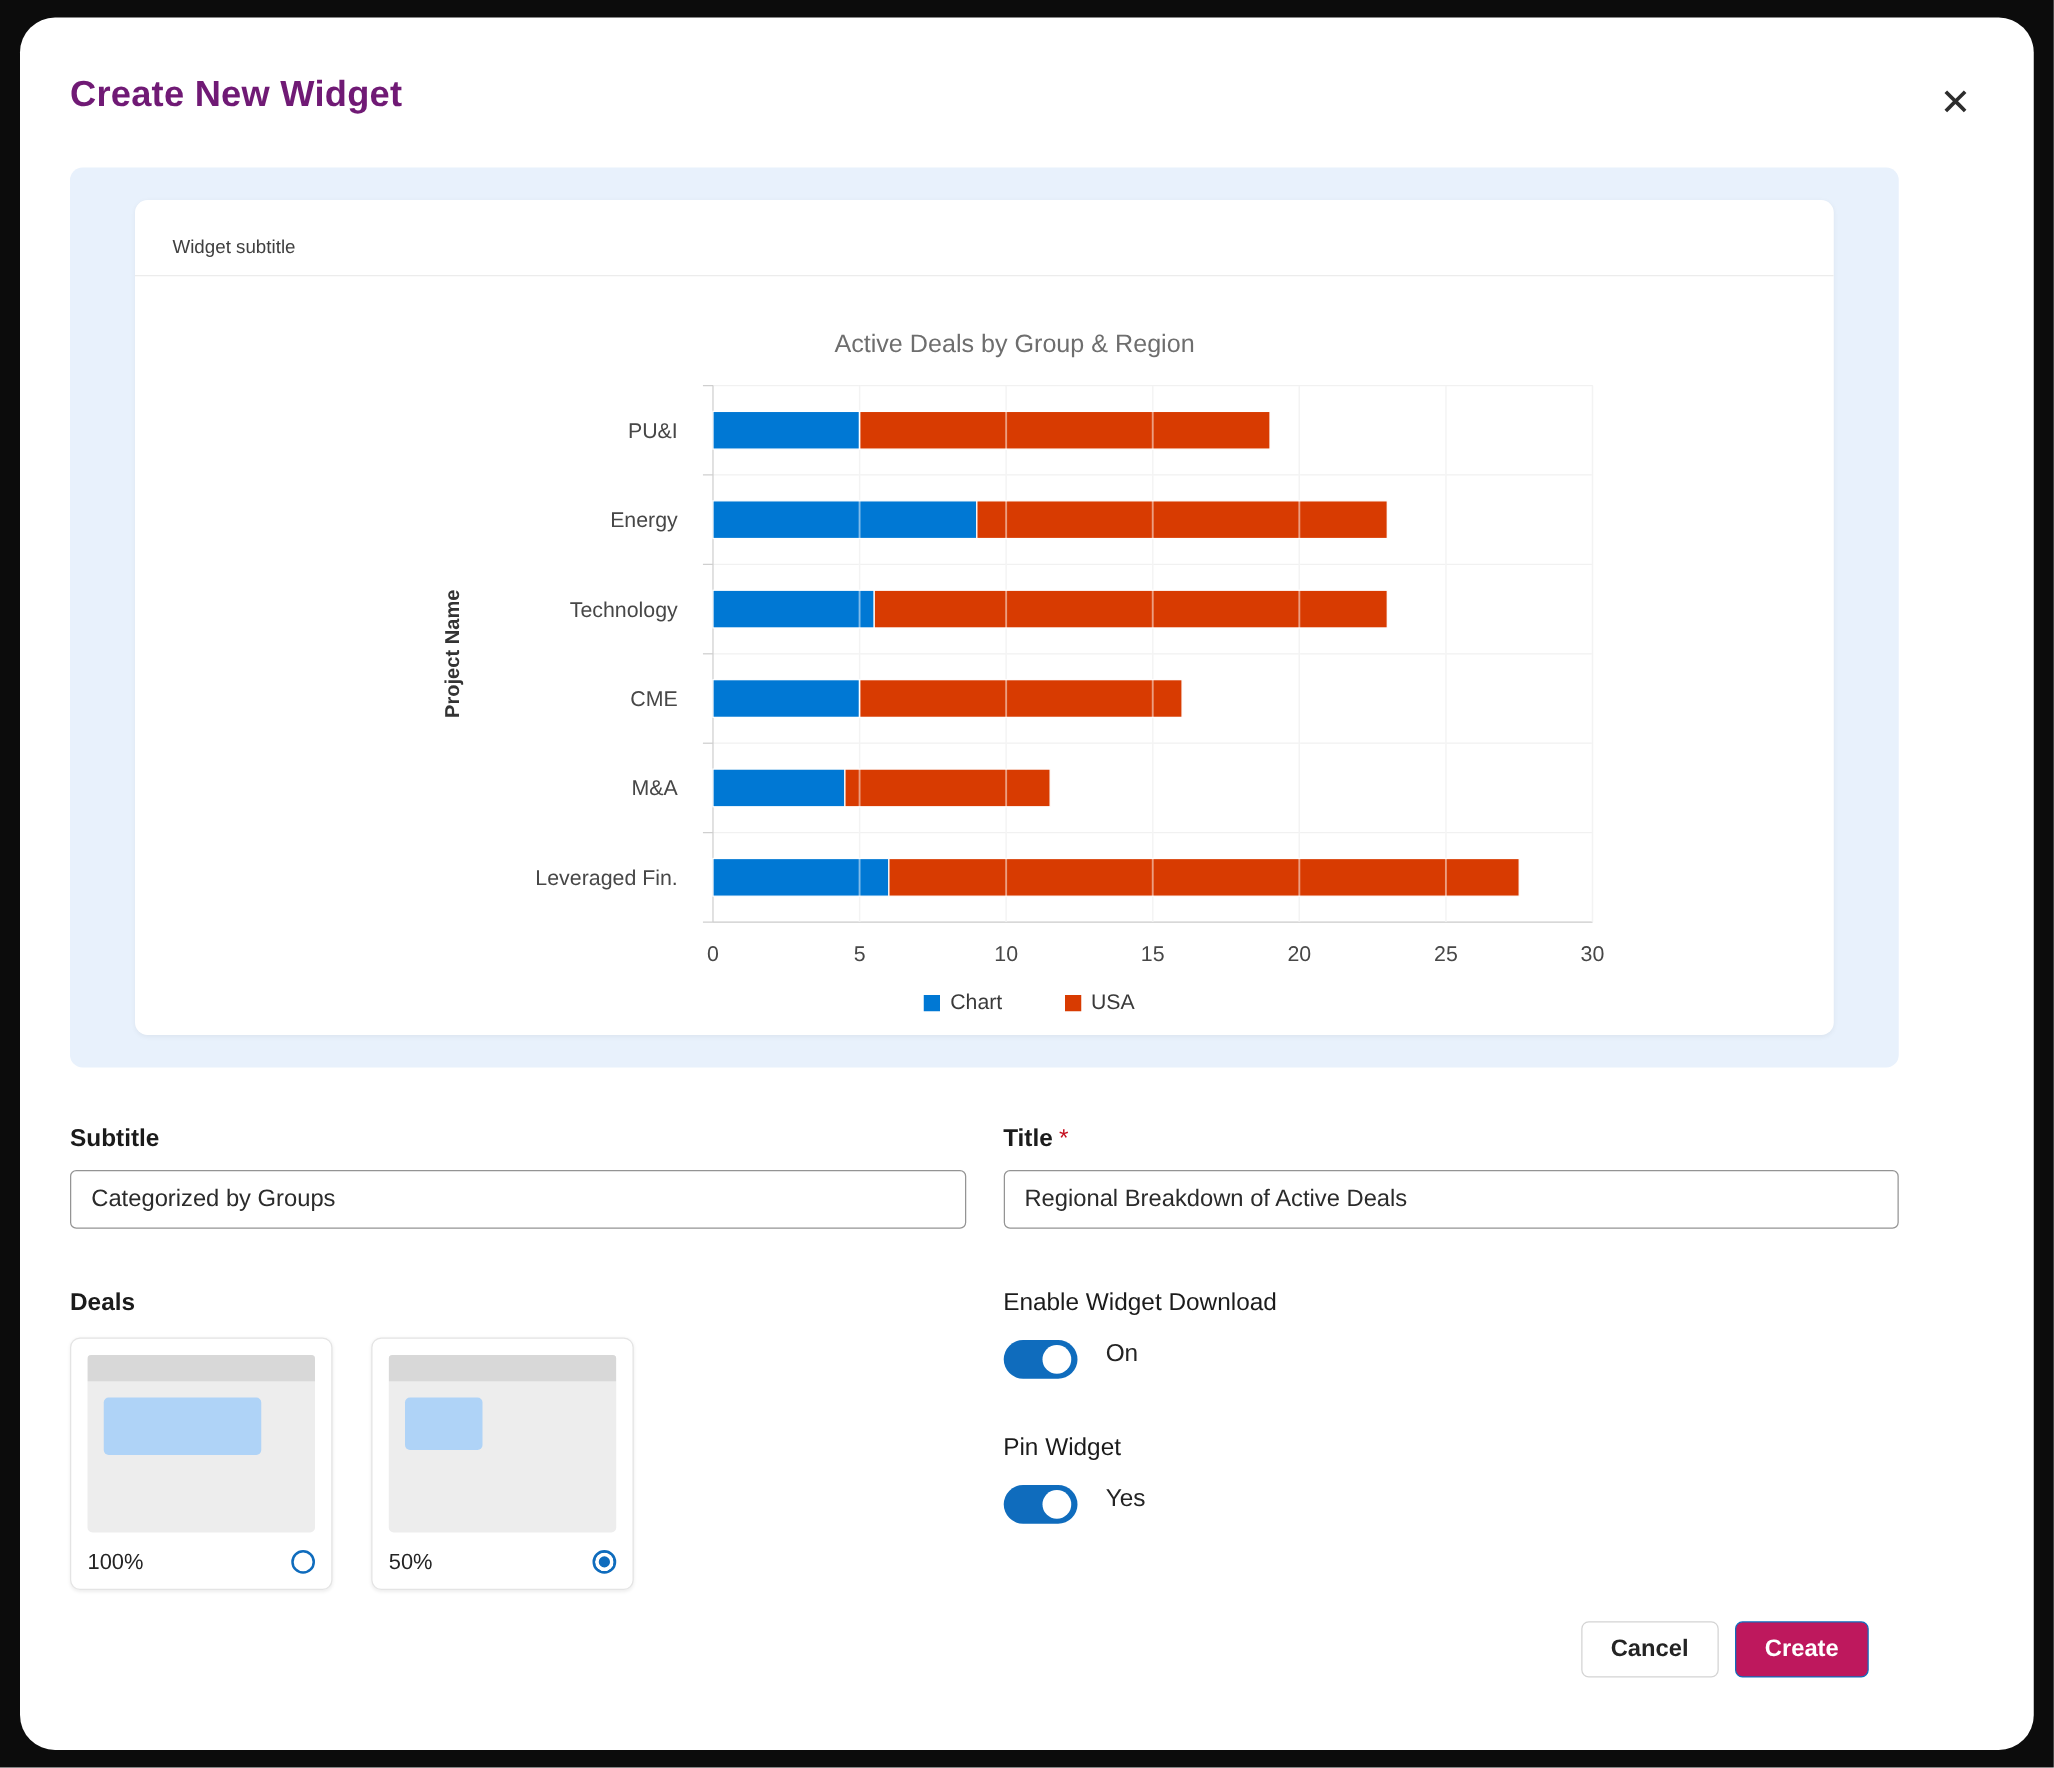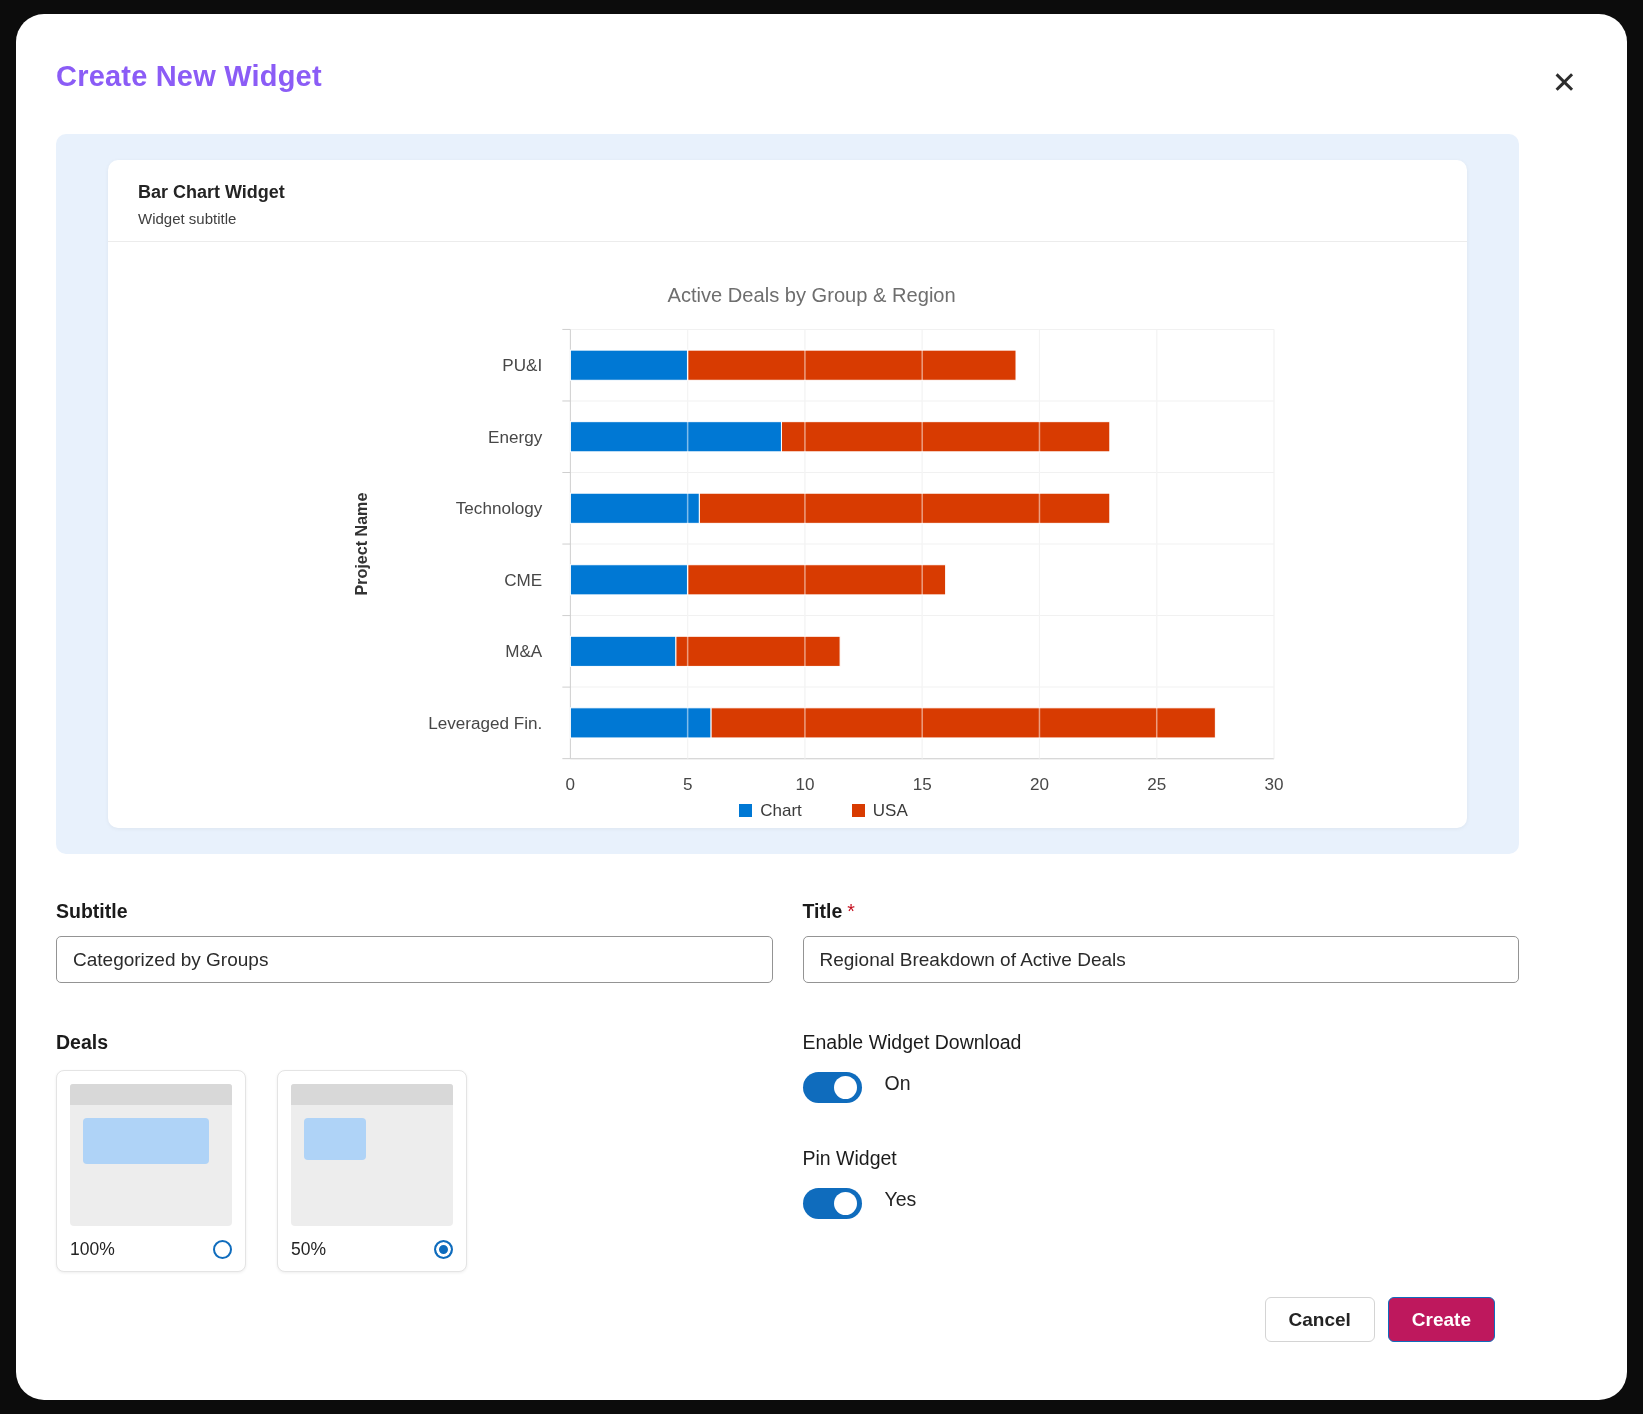--- a/index.html
+++ b/index.html
@@ -11,21 +11,21 @@
     color:#242424;
   }
   .dialog {
     position:absolute; left:16px; top:14px; right:16px; bottom:14px;
     background:#ffffff; border-radius:28px;
     padding:42px 108px 0 40px;
     overflow:hidden;
   }
   
   .dlg-header { display:flex; justify-content:space-between; align-items:flex-start; }
-  .dlg-title { font-size:29px; font-weight:700; color:#8b5cf6; letter-spacing:.2px; margin-top:4px; }
+  .dlg-title { font-size:29px; font-weight:700; color:#701a75; letter-spacing:.2px; margin-top:4px; }
   .close-btn {
     background:none; border:none; cursor:pointer;
     font-size:30px; font-weight:300; color:#2d2d2d; line-height:1;
     margin-top:8px; margin-right:-62px; padding:4px;
     font-family:"Liberation Sans", sans-serif;
   }
   
   .preview-panel {
     margin-top:32px; background:#E8F1FC; border-radius:10px;
     height:720px; padding:26px 52px;
@@ -52,21 +52,21 @@
   .req { color:#C50F1F; font-weight:400; margin-left:5px; }
   .text-input {
     width:100%; height:47px; border:1px solid #949494; border-radius:5px;
     padding:0 16px; font-size:19px; color:#2b2b2b; background:#fff;
     font-family:"Liberation Sans", sans-serif;
   }
   .row2 { margin-top:48px; }
   
   .width-cards { display:flex; gap:31px; margin-top:16px; }
   .width-card {
-    width:190px; background:#fff; border:1px solid #e4e4e4; border-radius:8px;
+    width:210px; background:#fff; border:1px solid #e4e4e4; border-radius:8px;
     box-shadow:0 1px 3px rgba(0,0,0,.07); padding:13px 13px 11px; cursor:pointer;
   }
   .mockup { background:#ededed; border-radius:3px 3px 4px 4px; height:142px; overflow:hidden; }
   .mock-top { height:21px; background:#d8d8d8; }
   .mock-block { background:#AFD3F7; border-radius:4px; margin:13px 0 0 13px; }
   .w100 .mock-block { width:126px; height:46px; }
   .w50  .mock-block { width:62px;  height:42px; }
   .card-footer { display:flex; justify-content:space-between; align-items:center; margin-top:13px; }
   .pct { font-size:17.5px; color:#242424; }
   .radio {
@@ -104,21 +104,20 @@
   <div class="dlg-header">
     <div class="dlg-title">Create New Widget</div>
     <button class="close-btn">
       <span>✕</span>
     </button>
   </div>
 
   <div class="preview-panel">
     <div class="widget-card">
       <div class="card-header">
-        <div class="card-title">Bar Chart Widget</div>
         <div class="card-subtitle">Widget subtitle</div>
       </div>
       <div class="chart-area" id="chart-mount">
           <svg viewBox="0 0 1352 560">
             <text x="700" y="58" text-anchor="middle" font-size="20" fill="#6e6e6e" font-family="Liberation Sans, sans-serif">Active Deals by Group &amp; Region</text>
             <line x1="460" y1="85" x2="1160" y2="85" stroke="#f1f1f1" stroke-width="1"></line>
             <line x1="452" y1="85" x2="460" y2="85" stroke="#cfcfcf" stroke-width="1"></line>
             <line x1="460" y1="156.16666666666669" x2="1160" y2="156.16666666666669" stroke="#f1f1f1" stroke-width="1"></line>
             <line x1="452" y1="156.16666666666669" x2="460" y2="156.16666666666669" stroke="#cfcfcf" stroke-width="1"></line>
             <line x1="460" y1="227.33333333333334" x2="1160" y2="227.33333333333334" stroke="#f1f1f1" stroke-width="1"></line>

